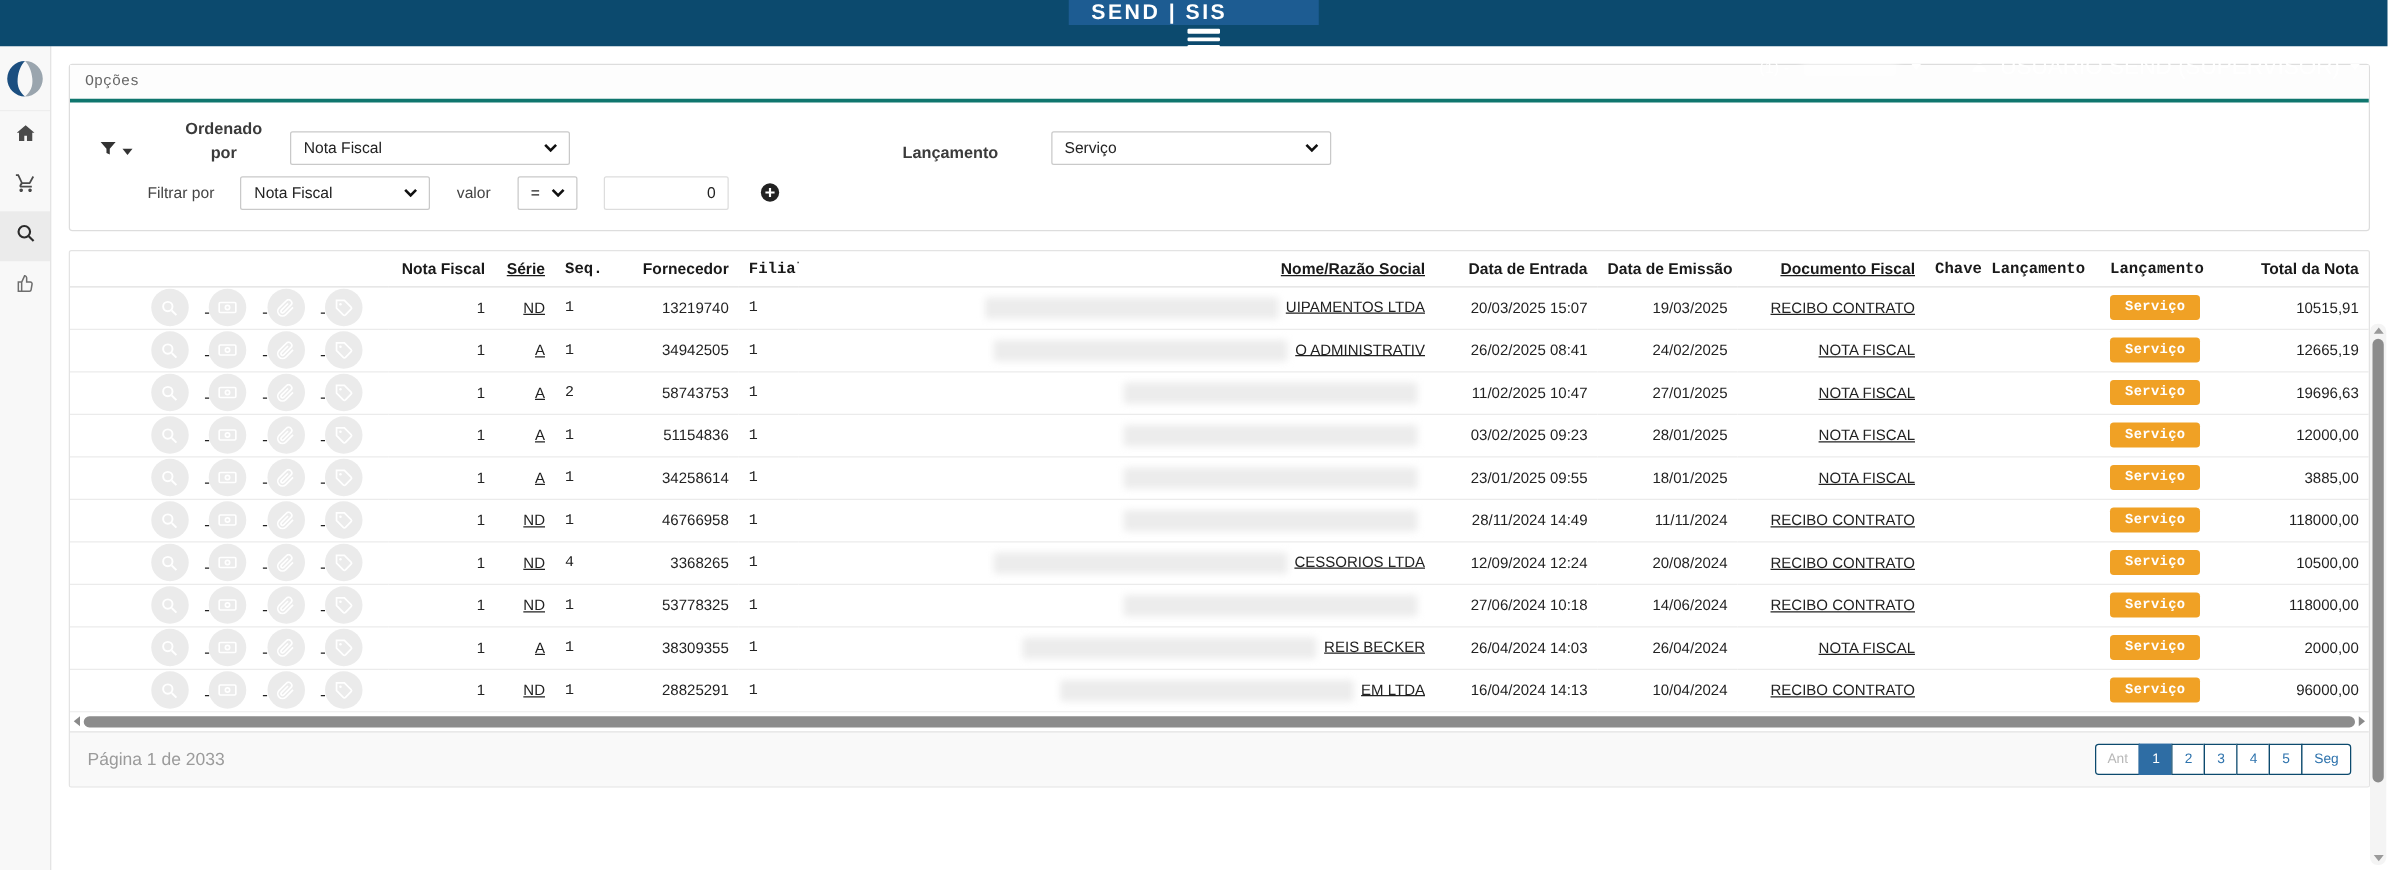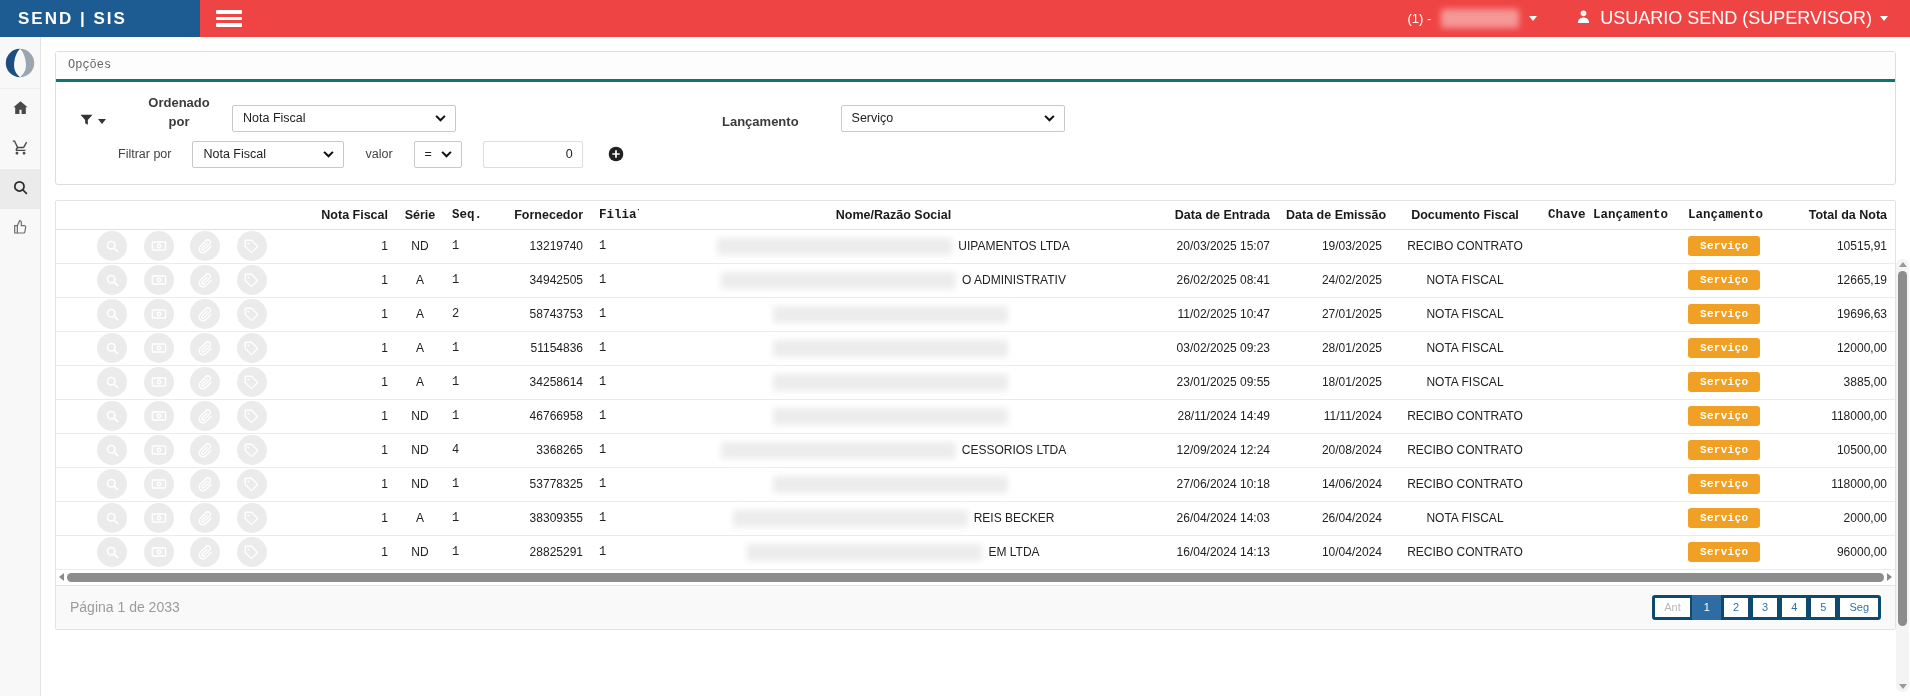--- a/index.html
+++ b/index.html
@@ -1,21 +1,21 @@
 <!DOCTYPE html>
 <html><head>
 <meta charset="utf-8">
 <style>
   * { box-sizing: border-box; }
   html,body { margin:0; padding:0; width:1910px; height:696px; overflow:hidden;
     font-family:"Liberation Sans", sans-serif; background:#fff; }
 
   
   .topbar { position:absolute; left:0; top:0; width:100%; height:37px;
-    background:#ef4444; display:flex; align-items:center; z-index:10; }
+    background:#0c4a6e; display:flex; align-items:center; z-index:10;flex-direction:column; }
   .brand { width:200px; height:37px; background:#1d5c92; color:#fff;
     font-weight:bold; font-size:17px; letter-spacing:2px; display:flex;
     align-items:center; padding-left:18px; }
   .hamburger { margin-left:16px; width:26px; cursor:pointer; }
   .hamburger span { display:block; height:3.5px; background:#fff; margin:3px 0; border-radius:1px; }
   .topbar-right { margin-left:auto; display:flex; align-items:center; gap:38px;
     padding-right:22px; color:#fff; font-size:13px; }
   .context-select { display:flex; align-items:center; gap:10px; cursor:pointer; }
   .smudge { display:inline-block; border-radius:3px; filter:blur(3px); }
   .smudge.blue { width:78px; height:19px; background:rgba(255,255,255,.45); }
@@ -64,21 +64,21 @@
     font-family:"Liberation Sans",sans-serif; }
   .plus-btn { margin-left:4px; display:flex; cursor:pointer; }
 
   
   .grid-panel { margin-top:15px; border:1px solid #e3e3e3; border-radius:2px; }
   table { width:100%; border-collapse:collapse; table-layout:fixed; font-size:12px; color:#222; }
   th { font-weight:bold; font-size:12.5px; color:#1a1a1a; padding:7px 8px;
     white-space:nowrap; border-bottom:1px solid #e0e0e0; overflow:hidden; }
   td { padding:0 8px; height:34px; border-bottom:1px solid #ebebeb;
     white-space:nowrap; overflow:hidden; }
-  .ar { text-align:right; } .al { text-align:center; } .ac { text-align:left;font-family:Liberation Mono, monospace; }
+  .ar { text-align:right; } .al { text-align:right;text-decoration:underline; } .ac { text-align:left;font-family:Liberation Mono, monospace; }
   .c-actions { width:255px; } .c-nota { width:85px; } .c-serie { width:48px; }
   .c-seq { width:52px; } .c-forn { width:95px; } .c-fil { width:48px; }
   .c-entrada { width:130px; } .c-emissao { width:112px; } .c-doc { width:150px; }
   .c-chave { width:140px; } .c-lanc { width:100px; } .c-total { width:115px; }
   .act { width:30px; height:30px; border-radius:50%; background:#ebebeb;
     display:inline-flex; align-items:center; justify-content:center;
     margin:0 13px 0 0; cursor:pointer; vertical-align:middle; }
   .act:first-child { margin-left:10px; }
   .blurbox { display:inline-block; width:235px; height:17px; background:#ececec;
     filter:blur(3px); border-radius:2px; vertical-align:middle; margin-right:6px; }
@@ -99,21 +99,21 @@
   .v-arrow-up { width:0; height:0; border-left:4px solid transparent;
     border-right:4px solid transparent; border-bottom:5px solid #9a9a9a; }
   .v-arrow-down { width:0; height:0; border-left:4px solid transparent;
     border-right:4px solid transparent; border-top:5px solid #9a9a9a; margin-top:auto; }
   .v-thumb { width:9px; height:355px; background:#8c8c8c; border-radius:5px; margin-top:4px; }
 
   
   .grid-footer { border-top:1px solid #e3e3e3; background:#f9f9f9; height:44px;
     display:flex; align-items:center; padding:0 14px; color:#9b9b9b; font-size:14px; }
   .pagination { margin-left:auto; display:flex; }
-  .page-btn { min-width:27px; height:25px; border:3px solid #0c4a6e; background:#fff;
+  .page-btn { min-width:27px; height:25px; border:1px solid #0c4a6e; background:#fff;
     color:#2e73ad; font-size:11px; display:flex; align-items:center;
     justify-content:center; margin-left:-1px; padding:0 9px; cursor:pointer;
     text-decoration:none; }
   .page-btn:first-child { border-radius:3px 0 0 3px; }
   .page-btn:last-child { border-radius:0 3px 3px 0; }
   .page-btn.active { background:#2e6da4; border-color:#2e6da4; color:#fff; }
   .page-btn.disabled { color:#b8b8b8; }
 </style>
 </head>
 <body>

